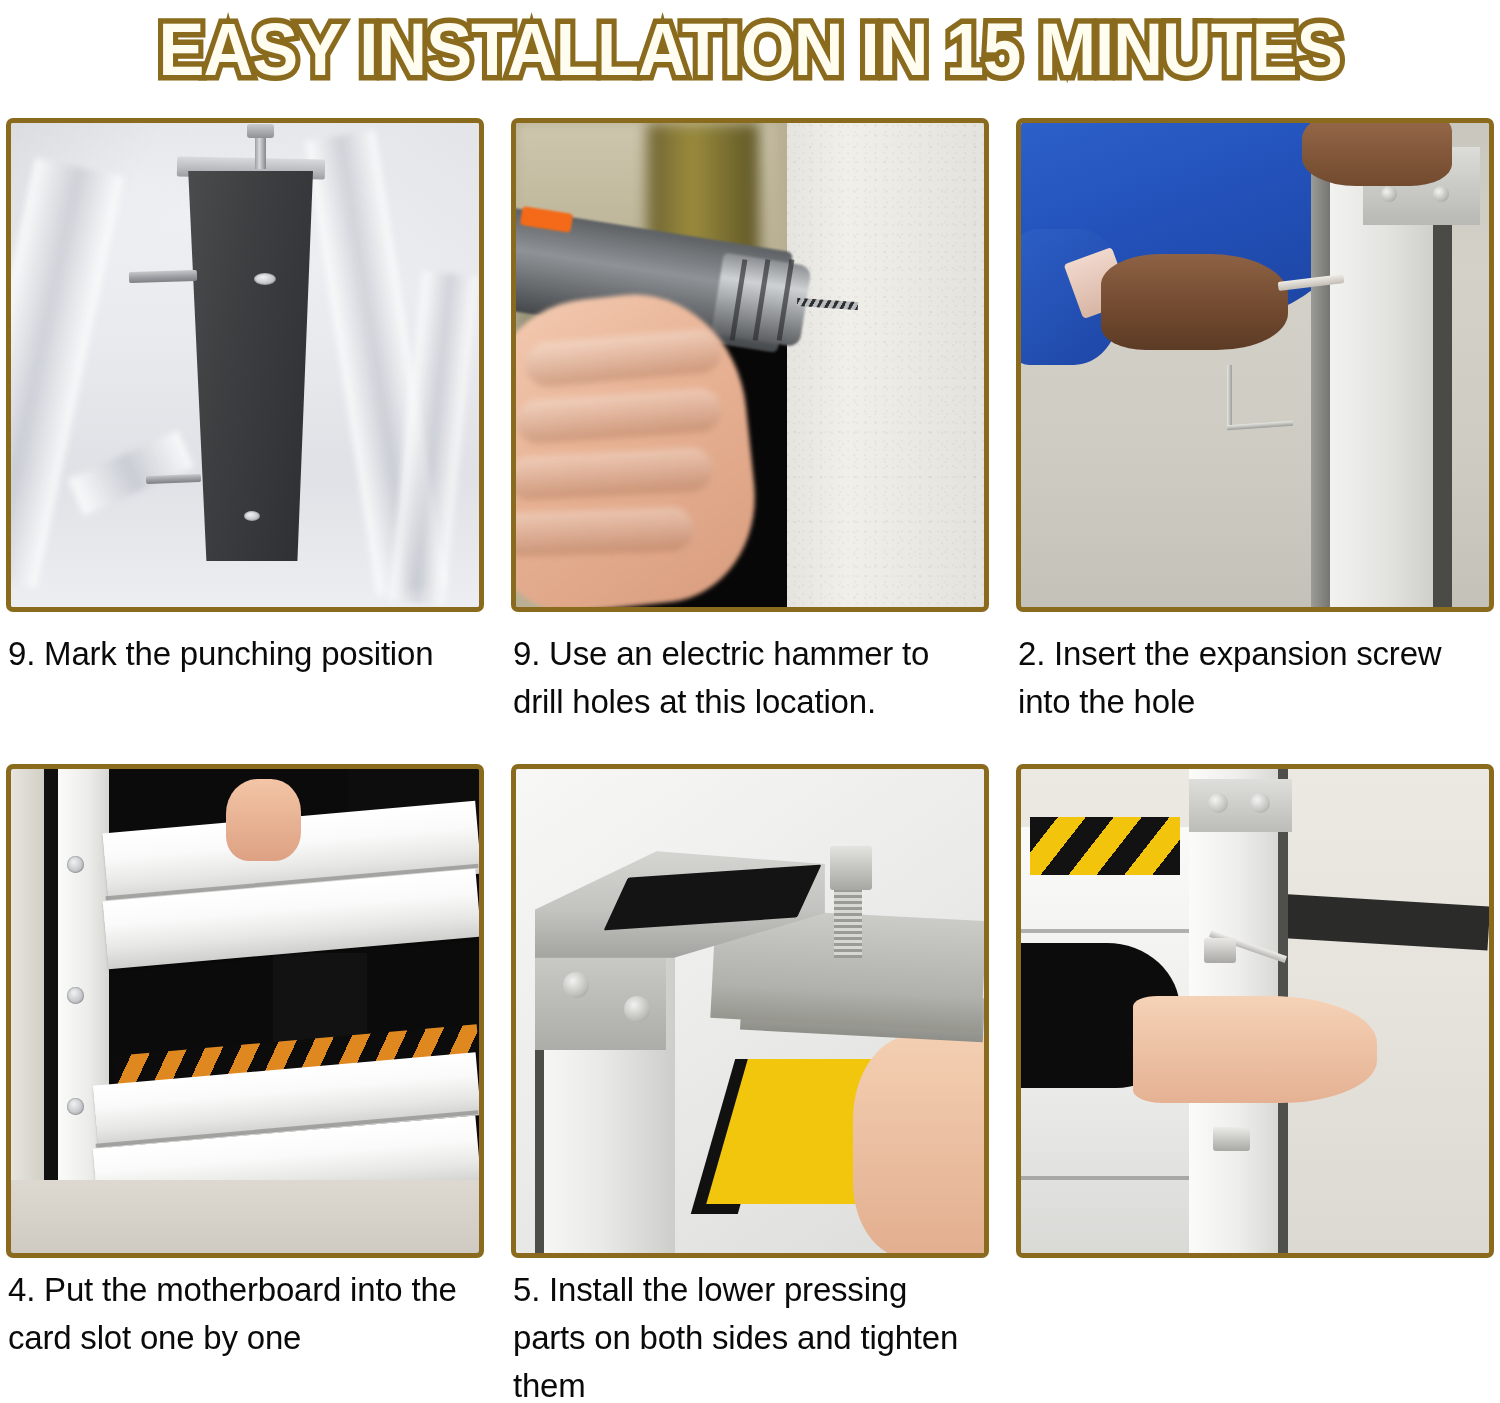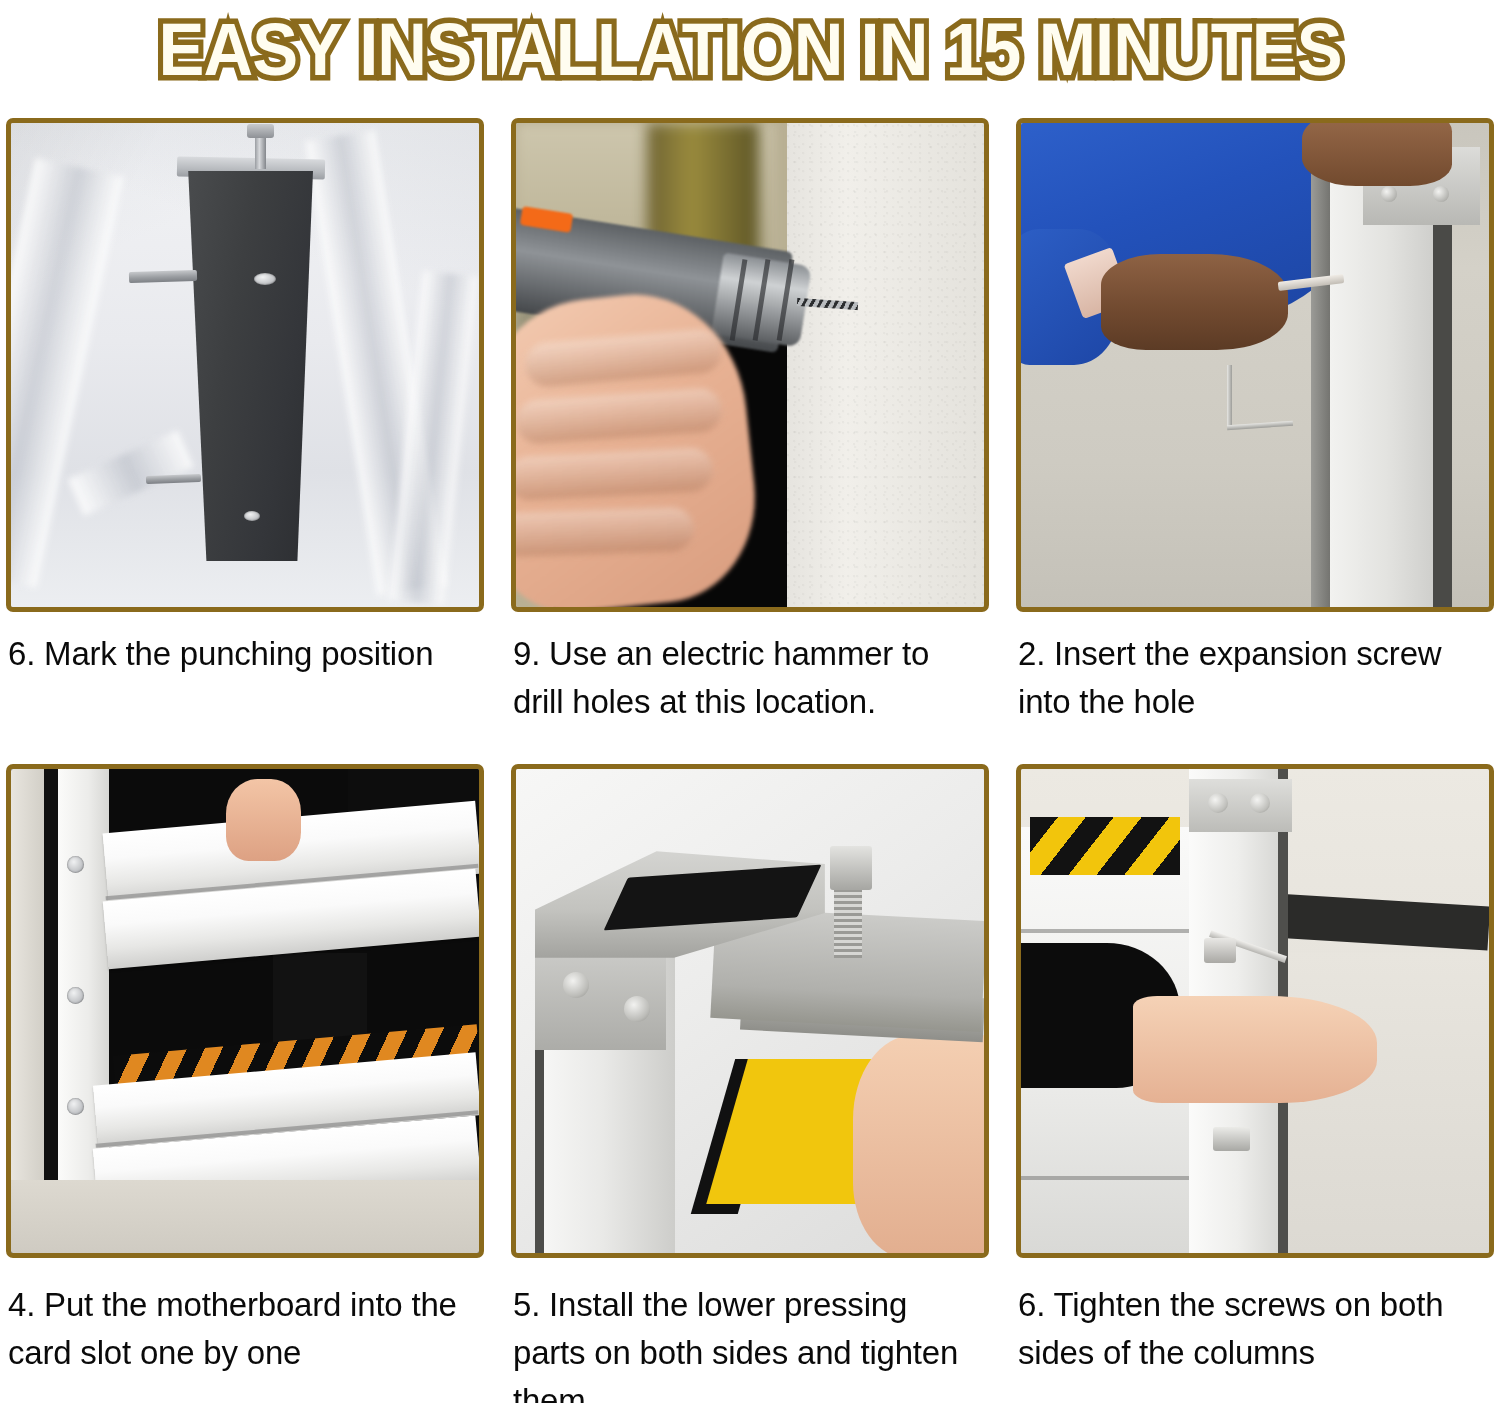--- a/index.html
+++ b/index.html
@@ -72,21 +72,21 @@
 
   .caption {
     font-family: "Liberation Sans", sans-serif;
     font-size: 33px;
     line-height: 48px;
     color: #0a0a0a;
     padding: 18px 2px 0 2px;
     min-height: 120px;
     letter-spacing: -0.2px;
   }
-  .row-2 .caption { padding-top: 23px; }
+  .row-2 .caption { padding-top: 8px; }
   .row-1 { margin-top: 18px; }
   .row-2 { margin-top: 14px; }
 
   
   .p1-bg {
     position: absolute; inset: 0;
     background:
       linear-gradient(117deg, rgba(0,0,0,0.05) 0%, rgba(0,0,0,0) 22%),
       linear-gradient(200deg, rgba(170,175,185,0.22) 0%, rgba(255,255,255,0) 30%),
       linear-gradient(155deg, rgba(185,190,200,0.18) 0%, rgba(255,255,255,0) 25%),
@@ -531,21 +531,21 @@
           <div class="p1-cap"></div>
           <div class="p1-col"></div>
           <div class="p1-bolt-shaft"></div>
           <div class="p1-bolt-head"></div>
           <div class="p1-pin" style="left:118px;top:148px;width:68px;height:11px;transform:rotate(-2deg);"></div>
           <div class="p1-pin" style="left:135px;top:352px;width:55px;height:8px;transform:rotate(-2deg);"></div>
           <div class="p1-hole" style="left:243px;top:150px;width:22px;height:12px;"></div>
           <div class="p1-hole" style="left:233px;top:388px;width:16px;height:10px;"></div>
         </div>
       </div>
-      <div class="caption">6. Mark the punching position</div>
+      <div class="caption">9. Mark the punching position</div>
     </div>
 
     <div class="cell mid">
       <div class="photo-frame">
         <div class="photo">
           <div class="p2-bg"></div>
           <div class="p2-blurtop"></div>
           <div class="p2-bottle"></div>
           <div class="p2-blurmid"></div>
           <div class="p2-black"></div>
@@ -659,17 +659,16 @@
           <div class="p6-bracket"></div>
           <div class="p6-screw" style="left:40%;top:5%;width:20px;height:20px;"></div>
           <div class="p6-screw" style="left:49%;top:5%;width:20px;height:20px;"></div>
           <div class="p6-sleeve"></div>
           <div class="p6-arm"></div>
           <div class="p6-wrench"></div>
           <div class="p6-wrench-head"></div>
           <div class="p6-bolt-low"></div>
         </div>
       </div>
-      <div class="caption">6. Tighten the screws on both sides of the columns</div>
     </div>
 
   </div>
 </div>
 
 </body></html>

